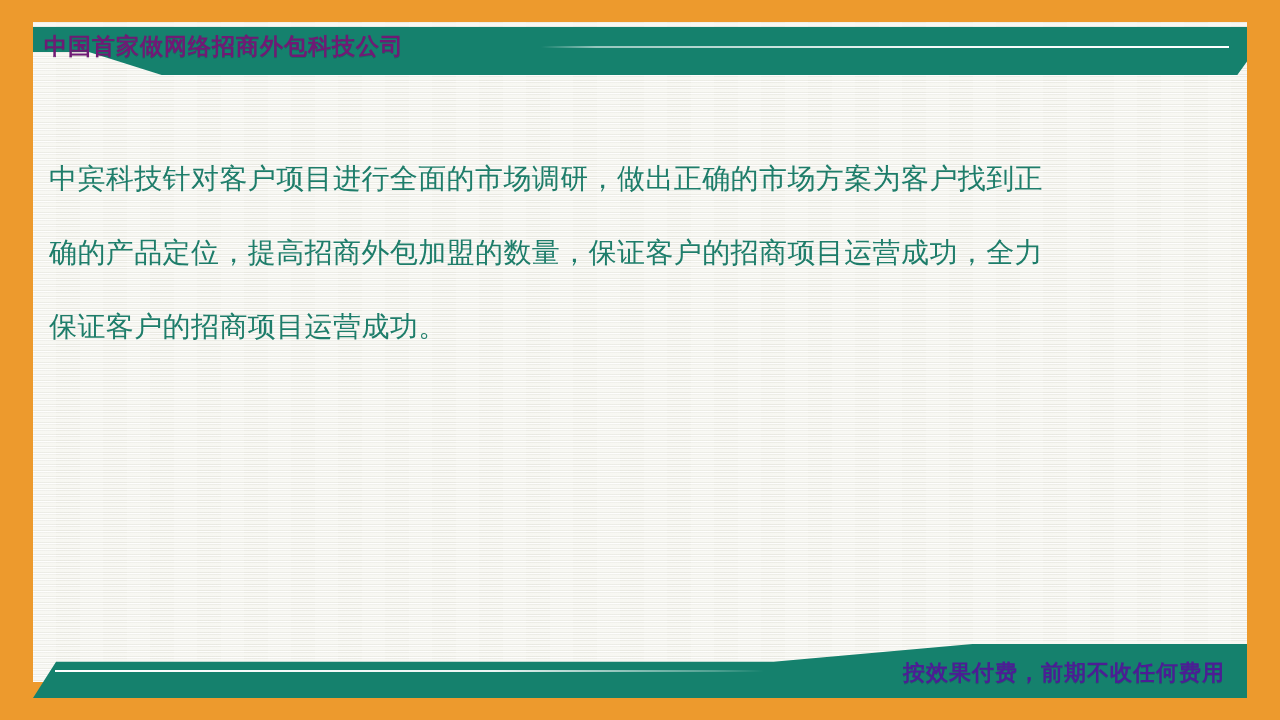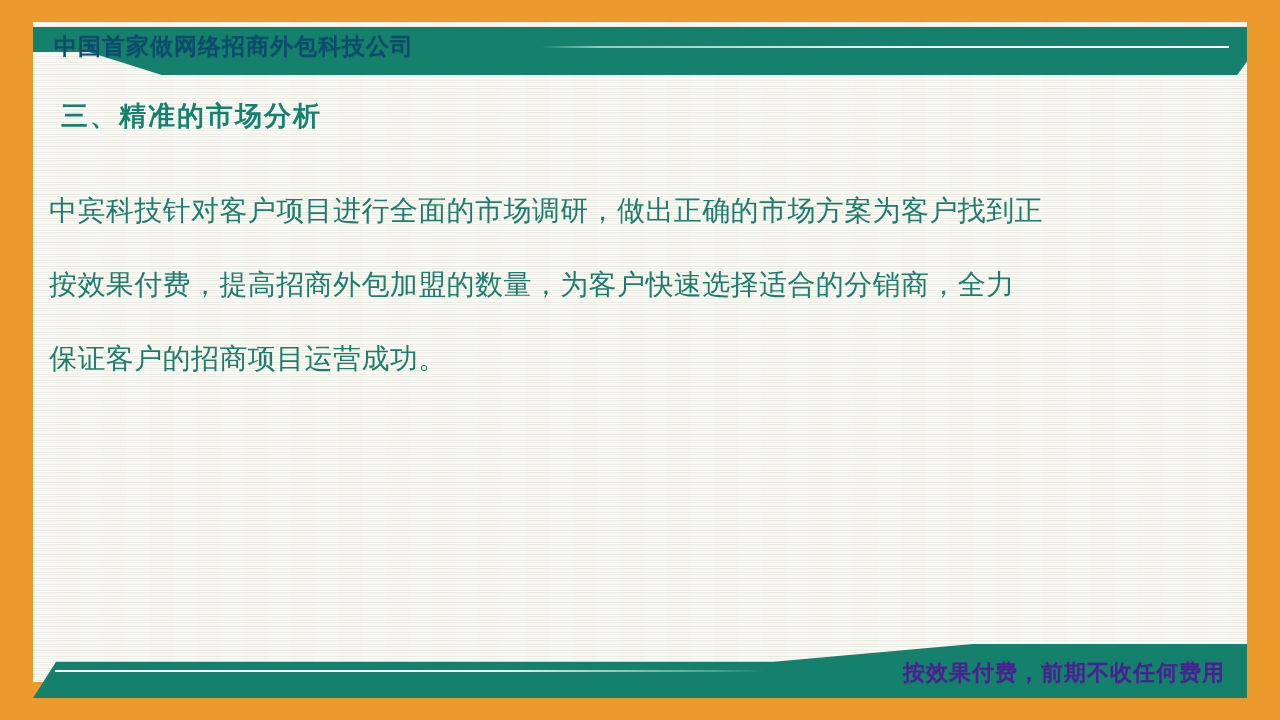--- a/index.html
+++ b/index.html
@@ -69,25 +69,25 @@
       100% 0,
       100% 72%,
       99.2% 100%,
       10.6% 100%,
       4.6% 52%,
       0 52%
     );
   }
   #header-title {
     position: absolute;
-    left: 21px;
+    left: 11px;
     top: 4px;
     font-size: 23px;
     font-weight: bold;
-    color: #0c4a6e;
+    color: #701a75;
     letter-spacing: 1px;
     white-space: nowrap;
     text-shadow: 0 1px 0 rgba(0,0,0,0.12);
   }
   #header-rule {
     position: absolute;
     left: 508px;
     top: 19px;
     width: 688px;
     height: 2px;
@@ -181,25 +181,24 @@
     <div id="paper-texture"></div>
   </div>
 
   <div id="header-band">
     <div id="header-shape"></div>
     <div id="header-title">中国首家做网络招商外包科技公司</div>
     <div id="header-rule"></div>
   </div>
 
   <div id="content">
-    <div id="section-heading">三、精准的市场分析</div>
 
     <div id="body-block">
       <div class="body-line">中宾科技针对客户项目进行全面的市场调研，做出正确的市场方案为客户找到正</div>
-      <div class="body-line">按效果付费，提高招商外包加盟的数量，为客户快速选择适合的分销商，全力</div>
+      <div class="body-line">确的产品定位，提高招商外包加盟的数量，保证客户的招商项目运营成功，全力</div>
       <div class="body-line">保证客户的招商项目运营成功。</div>
     </div>
   </div>
 
   <div id="footer-band">
     <div id="footer-shape"></div>
     <div id="footer-rule"></div>
     <div id="footer-text">按效果付费，前期不收任何费用</div>
   </div>
 

